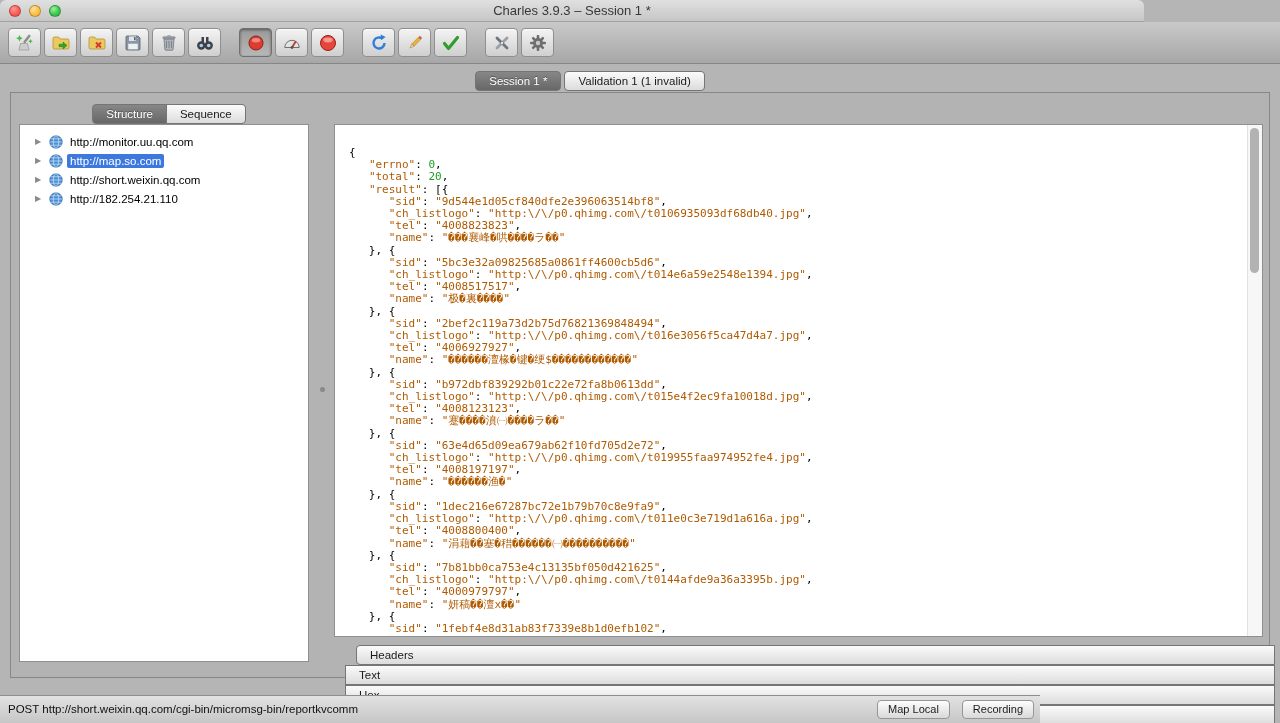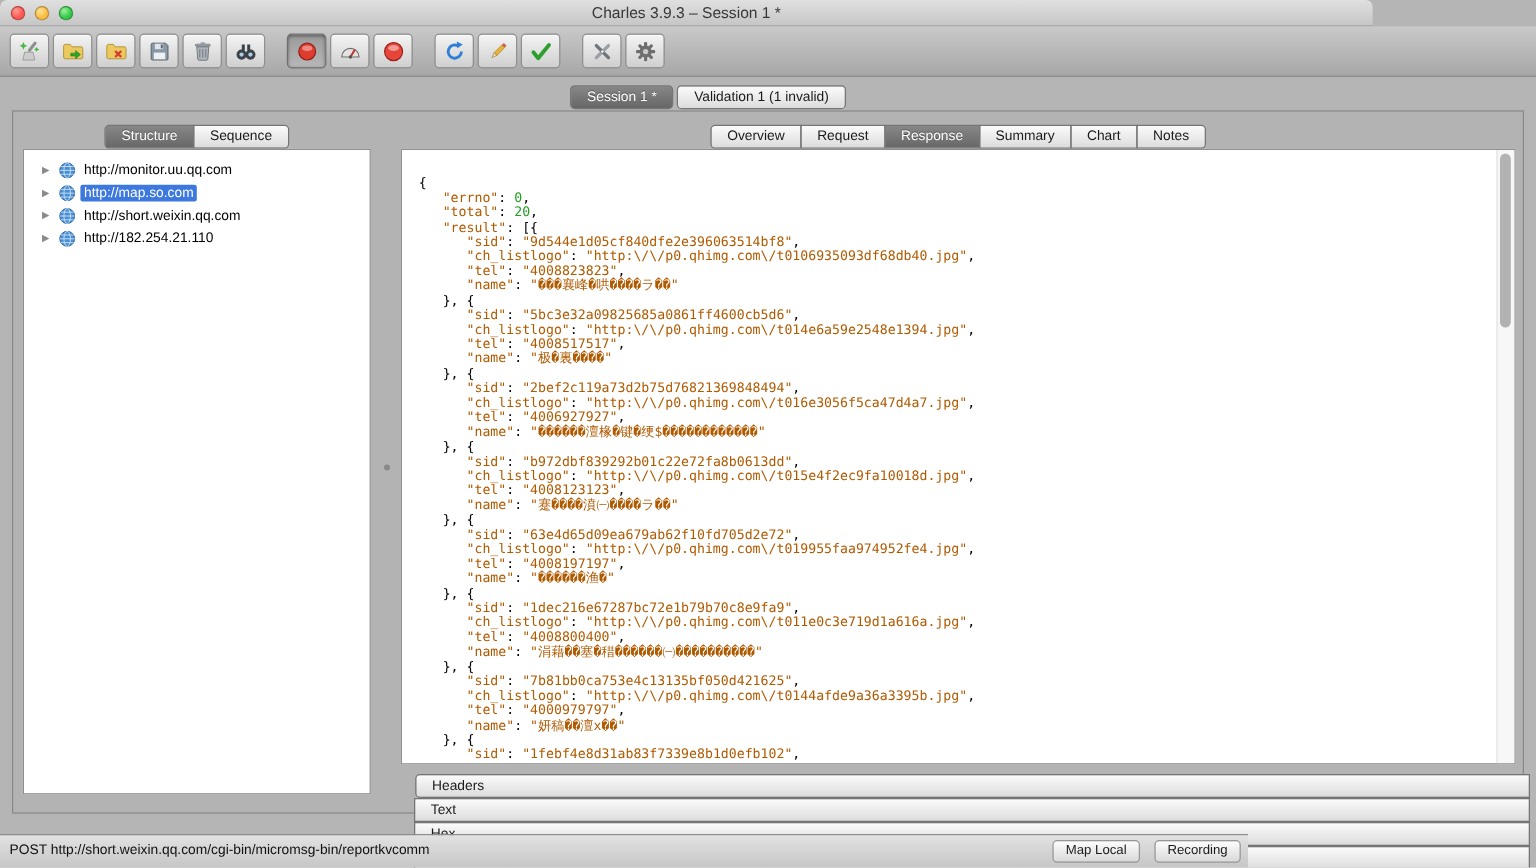--- a/index.html
+++ b/index.html
@@ -28,21 +28,21 @@
   .tbtn { width:33px; height:29px; border:1px solid #8f8f8f; border-radius:4px;
     background:linear-gradient(#f4f4f4,#cfcfcf); display:flex; align-items:center;
     justify-content:center; box-shadow:inset 0 1px 0 rgba(255,255,255,.65); }
   .tbtn.pressed { background:linear-gradient(#9a9a9a,#b8b8b8);
     box-shadow:inset 0 1px 3px rgba(0,0,0,.45); border-color:#6f6f6f; }
   
   .segbar { display:flex; justify-content:center; }
   .seg { height:20px; line-height:18px; padding:0 13px; font-size:11.5px; color:#1a1a1a;
     border:1px solid #757575; background:linear-gradient(#fbfbfb,#dcdcdc); white-space:nowrap; }
   .segbar .seg { margin-left:-1px; }
-  .segbar .seg:first-child { margin-left:0; border-radius:4px 0 0 4px; }
+  .segbar .seg:first-child { margin-left:10px; border-radius:4px 0 0 4px; }
   .segbar .seg:last-child { border-radius:0 4px 4px 0; }
   .seg.active { background:linear-gradient(#878787,#676767); color:#fff;
     text-shadow:0 -1px 0 rgba(0,0,0,.35); }
   .session-tabs { position:absolute; left:0; top:71px; width:1180px; display:flex;
     justify-content:center; gap:3px; }
   .session-tabs .seg { border-radius:4px; margin-left:0; }
   
   .main { position:absolute; left:10px; top:92px; width:1260px; height:586px;
     border:1px solid #878787; background:#b3b3b3; }
   .side-tabs { position:absolute; left:8px; top:11px; width:290px; }
@@ -253,28 +253,20 @@
         <circle cx="7" cy="7" r="6.2" fill="#4a8fd4" stroke="#2c67a8" stroke-width="0.8"></circle>
         <ellipse cx="7" cy="7" rx="2.7" ry="6.2" fill="none" stroke="#d6e8f8" stroke-width="0.7"></ellipse>
         <path d="M0.8 7 H13.2 M1.7 3.8 H12.3 M1.7 10.2 H12.3" stroke="#d6e8f8" stroke-width="0.7" fill="none"></path>
       </svg>
       <span class="tree-label">http://182.254.21.110</span>
     </div>
   </div>
 
   <div class="split-dot"></div>
 
-  <div class="detail-tabs segbar">
-    <div class="seg">Overview</div>
-    <div class="seg">Request</div>
-    <div class="seg active">Response</div>
-    <div class="seg">Summary</div>
-    <div class="seg">Chart</div>
-    <div class="seg">Notes</div>
-  </div>
 
   <div class="response-panel">
     <pre class="json-pre">{
    <span class="jk">"errno"</span>: <span class="jn">0</span>,
    <span class="jk">"total"</span>: <span class="jn">20</span>,
    <span class="jk">"result"</span>: [{
       <span class="jk">"sid"</span>: <span class="js">"9d544e1d05cf840dfe2e396063514bf8"</span>,
       <span class="jk">"ch_listlogo"</span>: <span class="js">"http:\/\/p0.qhimg.com\/t0106935093df68db40.jpg"</span>,
       <span class="jk">"tel"</span>: <span class="js">"4008823823"</span>,
       <span class="jk">"name"</span>: <span class="js">"���襄峰�哄����ラ��"</span>

